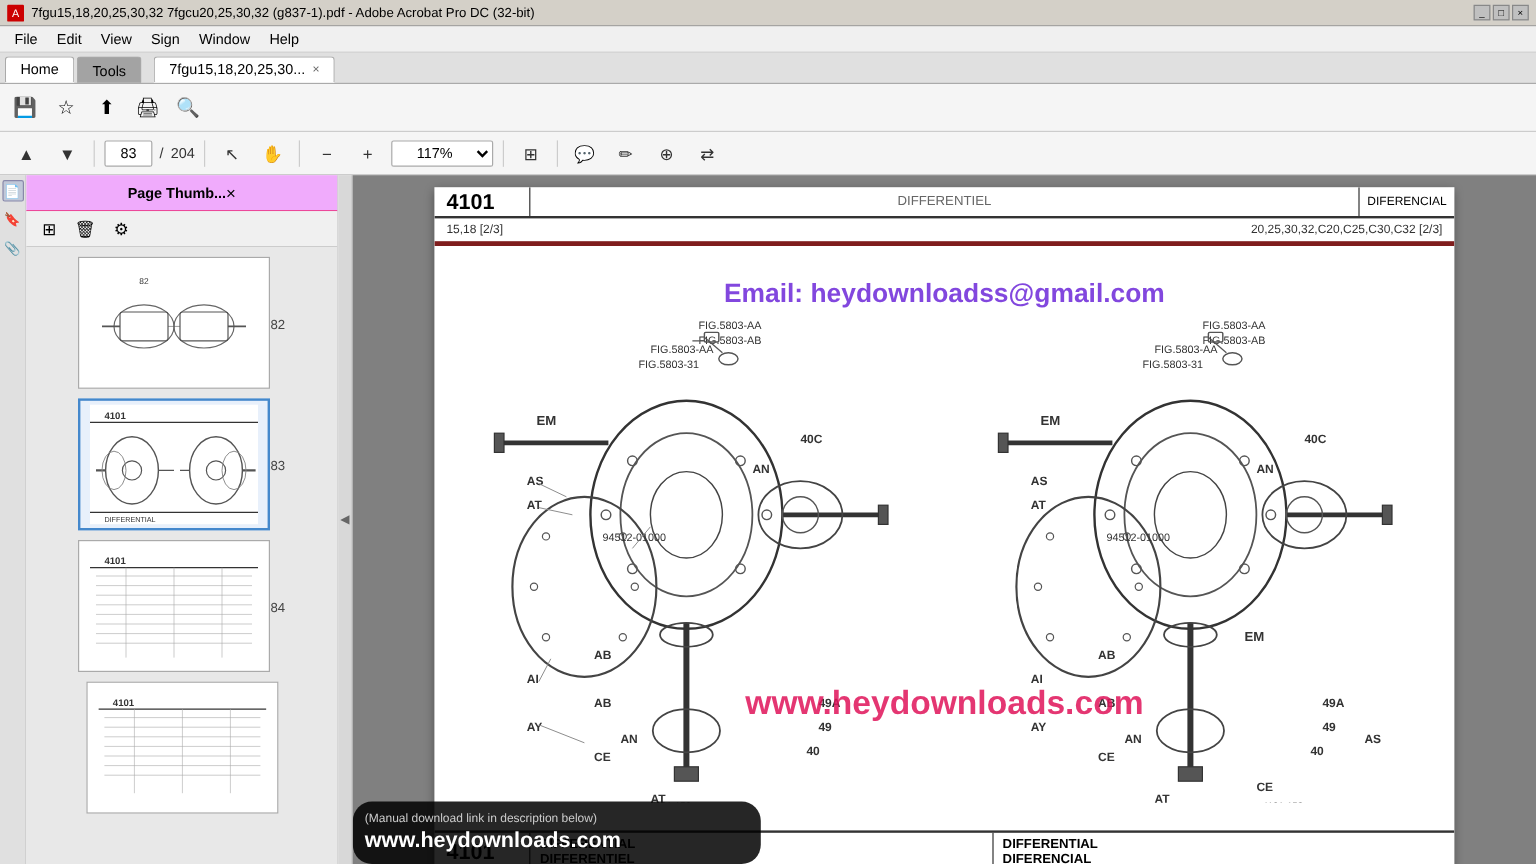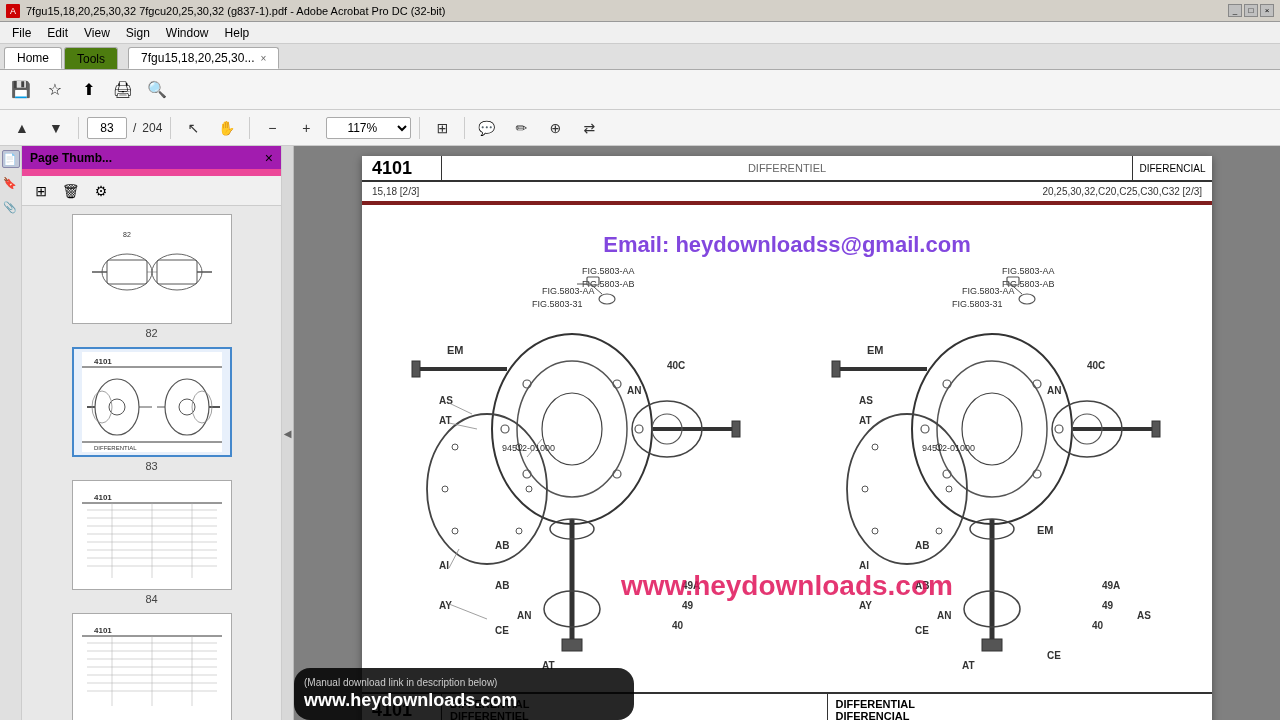--- a/index.html
+++ b/index.html
@@ -37,21 +37,21 @@
       height: 26px;
       background: #e0e0e0;
       display: flex;
       align-items: flex-end;
       padding: 0 4px;
       border-bottom: 1px solid #aaa;
     }
     .tab {
       height: 22px;
       padding: 0 12px;
-      background: #4d7c0f;
+      background: #a3a3a3;
       border: 1px solid #aaa;
       border-bottom: none;
       margin-right: 2px;
       display: flex;
       align-items: center;
       font-size: 12px;
       cursor: pointer;
       border-radius: 3px 3px 0 0;
     }
     .tab.active { background: #fff; border-bottom: 1px solid #fff; margin-top: 24px; }
@@ -125,26 +125,26 @@
     
     #sidebar {
       width: 260px;
       background: #f0f0f0;
       border-right: 1px solid #ccc;
       display: flex;
       flex-direction: column;
     }
     #sidebar-header {
       height: 30px;
-      background: #a21caf;
-      border-bottom: 7px solid #ec4899;
+      background: #f0abfc;
+      border-bottom: 1px solid #ec4899;
       display: flex;
       align-items: center;
       padding: 0 8px;
-      justify-content: space-between;
+      justify-content: center;
     }
     #sidebar-tools {
       height: 30px;
       background: #f0f0f0;
       border-bottom: 1px solid #ccc;
       display: flex;
       align-items: center;
       padding: 0 6px;
       gap: 4px;
     }
@@ -163,21 +163,21 @@
       overflow-y: auto;
       padding: 8px;
       background: #e8e8e8;
       display: flex;
       flex-direction: column;
       align-items: center;
       gap: 8px;
     }
     .thumb-container {
       display: flex;
-      flex-direction: column;
+      flex-direction: row;
       align-items: center;
       cursor: pointer;
     }
     .thumb {
       width: 160px;
       height: 110px;
       background: white;
       border: 1px solid #aaa;
       display: flex;
       align-items: center;

